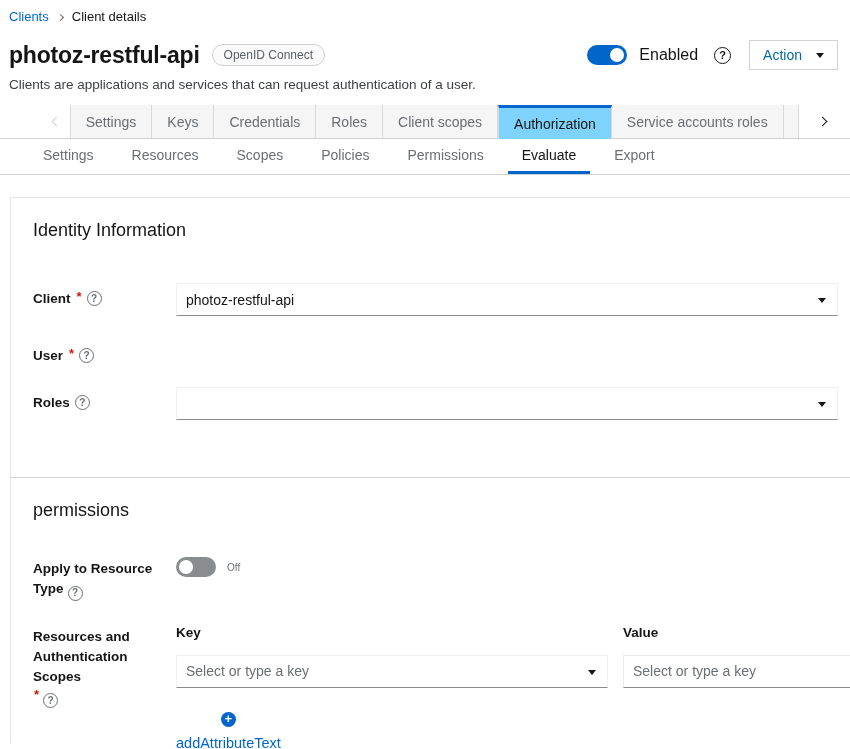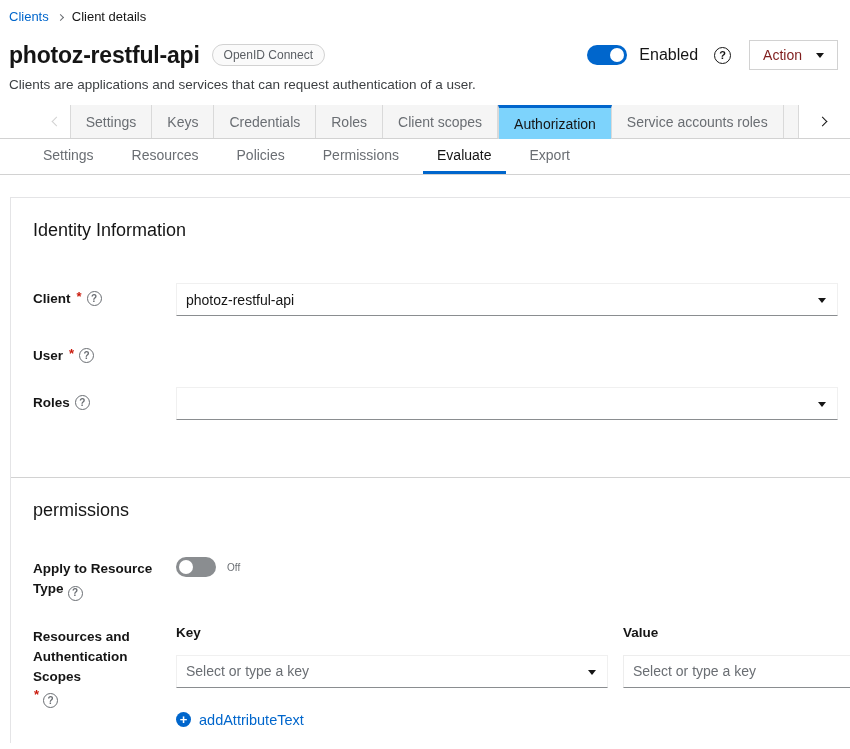--- a/index.html
+++ b/index.html
@@ -23,21 +23,21 @@
   .switch { position:relative; width:40px; height:20px; border-radius:10px; cursor:pointer; flex:none; }
   .switch.on  { background:#0066cc; }
   .switch.off { background:#8a8d90; }
   .switch .knob { position:absolute; top:3px; width:14px; height:14px; border-radius:50%; background:#fff; }
   .switch.on  .knob { right:3px; }
   .switch.off .knob { left:3px; }
   .enabled-label { margin:0 16px 0 12px; font-size:16px; }
   .q-icon { display:inline-flex; align-items:center; justify-content:center; width:15px; height:15px; border:1px solid #6a6e73; border-radius:50%; color:#6a6e73; font-size:10px; font-weight:700; flex:none; }
   .q-icon::after { content:"?"; }
   .q-icon.dark { width:17px; height:17px; border:1.6px solid #151515; color:#151515; font-size:11px; }
-  .action-btn { margin-left:18px; display:flex; align-items:center; gap:14px; border:1px solid #d2d2d2; background:#fff; padding:6px 13px; font-size:14px; color:#7f1d1d; cursor:pointer; font-family:inherit; }
+  .action-btn { margin-left:18px; display:flex; align-items:center; gap:14px; border:1px solid #d2d2d2; background:#fff; padding:6px 13px; font-size:14px; color:#0369a1; cursor:pointer; font-family:inherit; }
   .caret { width:0; height:0; border-left:4.5px solid transparent; border-right:4.5px solid transparent; border-top:5px solid #151515; }
   .page-desc { padding:7px 0 0 9px; font-size:13.5px; color:#3c3f42; }
 
   
   .tabs-row { display:flex; align-items:flex-end; margin-top:13px; height:34px; border-bottom:1px solid #d2d2d2; padding-left:40px; }
   .tab-scroll { height:33px; display:flex; align-items:center; justify-content:center; cursor:pointer; background:#fff; border:none; }
   .tab-scroll.left  { width:45px; color:#d2d2d2; }
   .tab-scroll.right { width:78px; color:#151515; margin-left:auto; }
   .chev { width:7px; height:7px; border-left:1.8px solid currentColor; border-bottom:1.8px solid currentColor; }
   .chev.l { transform:rotate(45deg); margin-left:3px; }
@@ -72,21 +72,21 @@
   .wrap-label { font-weight:700; font-size:13.5px; line-height:20px; max-width:130px; padding-top:2px; }
   .wrap-label .q-icon { vertical-align:-3px; margin-left:4px; }
   .toggle-cell { display:flex; align-items:center; gap:11px; }
   .off-label { color:#6a6e73; font-size:10px; }
   .kv-row { display:flex; gap:15px; }
   .kv-col-key { width:432px; flex:none; }
   .kv-col-value { flex:1; margin-right:-4px; }
   .kv-label { font-weight:700; font-size:13.5px; margin-bottom:15px; }
   .pf-input { width:100%; height:33px; border:1px solid #ededed; border-bottom:1px solid #8a8d90; padding:0 9px; font-size:14px; font-family:inherit; color:#151515; background:#fff; }
   .pf-input::placeholder { color:#6a6e73; opacity:1; }
-  .add-link { display:flex; align-items:center; gap:8px; margin-top:24px; color:#0066cc; font-size:14.5px; cursor:pointer; background:none; border:none; font-family:inherit; padding:0; }
+  .add-link { display:flex; align-items:center; gap:8px; margin-top:24px; color:#0066cc; font-size:14.5px; cursor:pointer; background:none; border:none; font-family:inherit; padding:0;flex-direction:column; }
   .plus-icon { width:15px; height:15px; border-radius:50%; background:#0066cc; color:#fff; display:inline-flex; align-items:center; justify-content:center; font-size:13px; font-weight:700; line-height:1; flex:none; }
   .plus-icon::after { content:"+"; margin-top:-1px; }
 </style>
 </head>
 <body>
 
 <nav class="breadcrumb">
   <span class="crumb-link">Clients</span>
   <span class="crumb-sep"></span>
   <span class="crumb-current">Client details</span>
@@ -121,20 +121,21 @@
   <div class="tab">Service accounts roles</div>
   <div class="tab stub"></div>
   <button class="tab-scroll right">
       <span class="chev r"></span>
     </button>
 </div>
 
 <div class="subtabs-row">
   <div class="subtab">Settings</div>
   <div class="subtab">Resources</div>
+  <div class="subtab">Scopes</div>
   <div class="subtab">Policies</div>
   <div class="subtab">Permissions</div>
   <div class="subtab active">Evaluate</div>
   <div class="subtab">Export</div>
 </div>
 
 <div class="card">
 
   <section class="section">
     <h2 class="section-title">Identity Information</h2>

